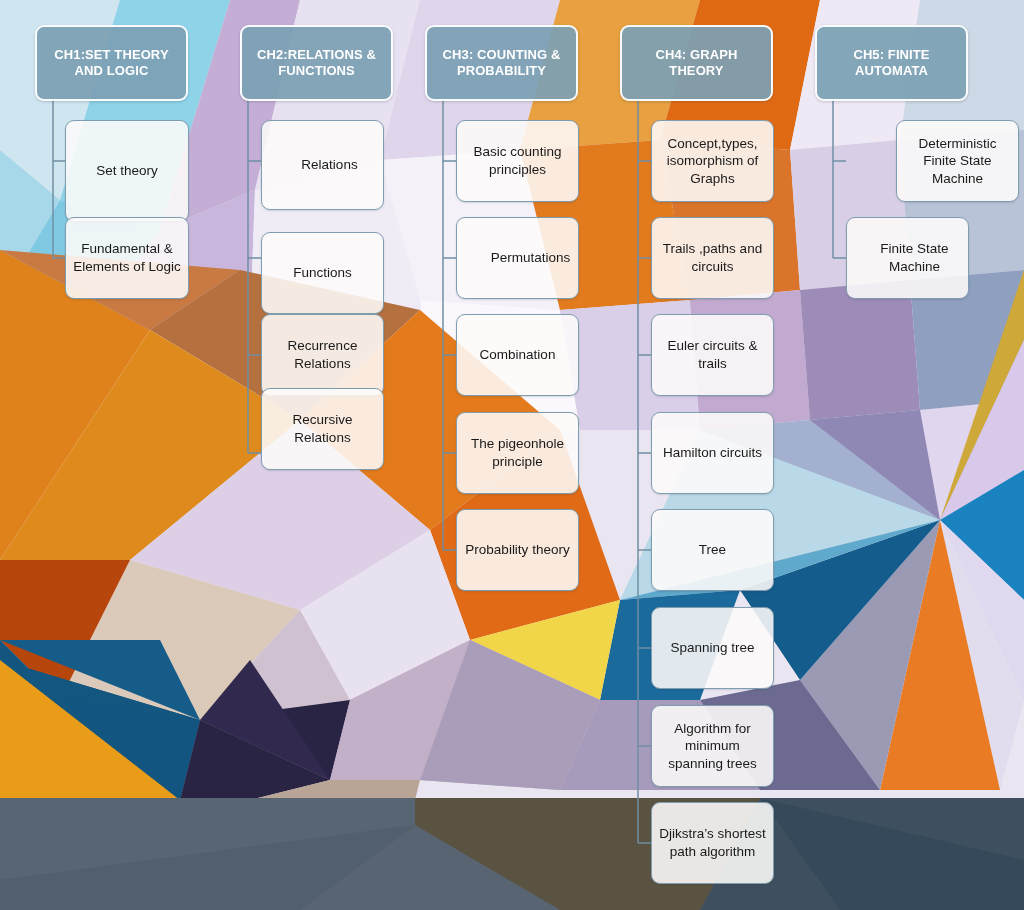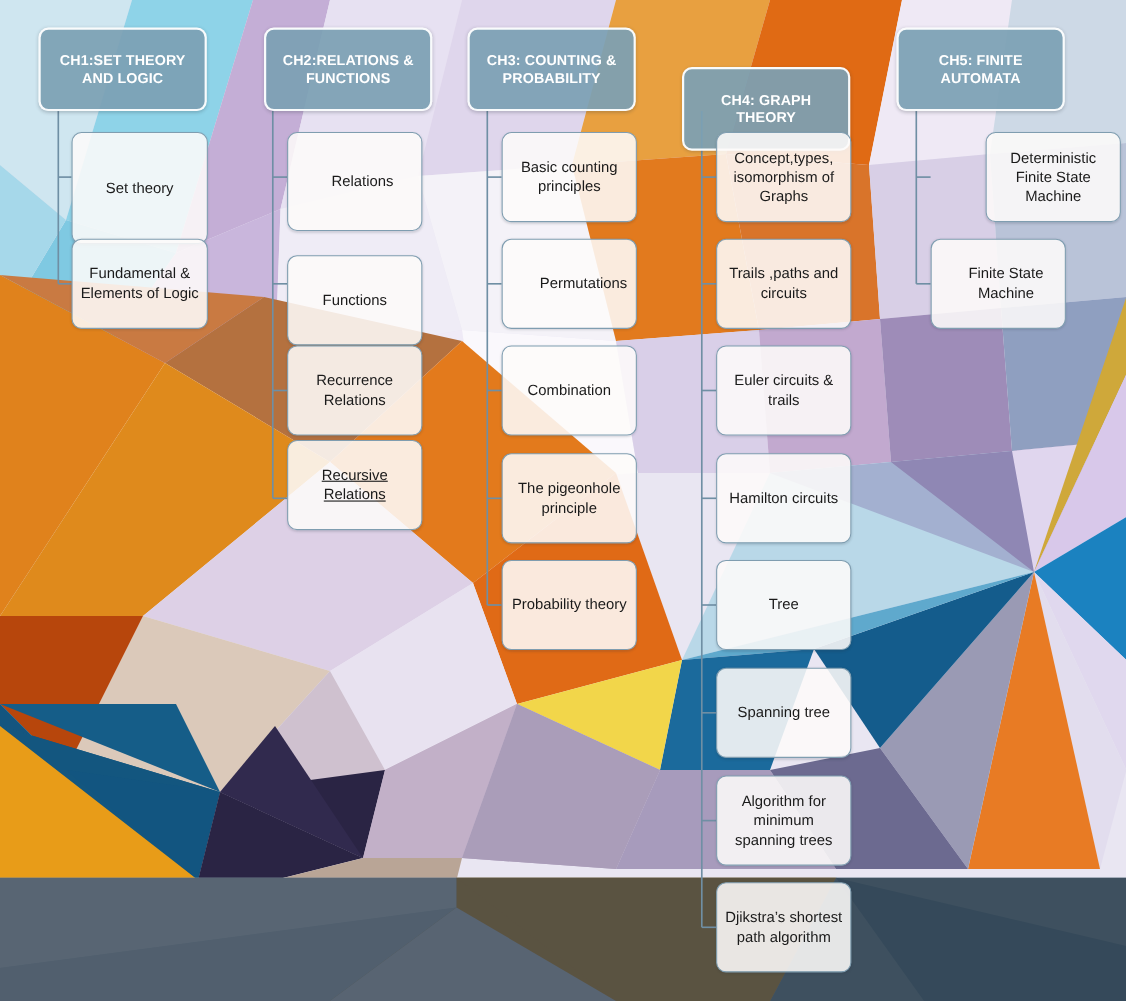--- a/index.html
+++ b/index.html
@@ -235,28 +235,28 @@
         </g>
     </svg>
     <div id="boxes">
         <div class="header-box" style="left: 35px; top: 25px; width: 153px; height: 76px;">CH1:SET THEORY AND LOGIC</div>
         <div class="child-box" style="left: 65px; top: 120px; width: 124px; height: 102px;">Set theory</div>
         <div class="child-box" style="left: 65px; top: 217px; width: 124px; height: 82px;">Fundamental &amp; Elements of Logic</div>
         <div class="header-box" style="left: 240px; top: 25px; width: 153px; height: 76px;">CH2:RELATIONS &amp; FUNCTIONS</div>
         <div class="child-box" style="left: 261px; top: 120px; width: 123px; height: 90px; padding-left: 20px;">Relations</div>
         <div class="child-box" style="left: 261px; top: 217px; width: 123px; height: 82px; margin-top: 15px;">Functions</div>
         <div class="child-box" style="left: 261px; top: 314px; width: 123px; height: 82px;">Recurrence Relations</div>
-        <div class="child-box" style="left: 261px; top: 400px; width: 123px; height: 82px; text-decoration: underline;">Recursive Relations</div>
+        <div class="child-box" style="left: 261px; top: 388px; width: 123px; height: 82px;">Recursive Relations</div>
         <div class="header-box" style="left: 425px; top: 25px; width: 153px; height: 76px;">CH3: COUNTING &amp; PROBABILITY</div>
         <div class="child-box" style="left: 456px; top: 120px; width: 123px; height: 82px;">Basic counting principles</div>
         <div class="child-box" style="left: 456px; top: 217px; width: 123px; height: 82px; padding-left: 32px;">Permutations</div>
         <div class="child-box" style="left: 456px; top: 314px; width: 123px; height: 82px;">Combination</div>
         <div class="child-box" style="left: 456px; top: 412px; width: 123px; height: 82px;">The pigeonhole principle</div>
         <div class="child-box" style="left: 456px; top: 509px; width: 123px; height: 82px;">Probability theory</div>
-        <div class="header-box" style="left: 620px; top: 25px; width: 153px; height: 76px; margin-top: 36px;">CH4: GRAPH THEORY</div>
+        <div class="header-box" style="left: 620px; top: 25px; width: 153px; height: 76px;">CH4: GRAPH THEORY</div>
         <div class="child-box" style="left: 651px; top: 120px; width: 123px; height: 82px;">Concept,types, isomorphism of Graphs</div>
         <div class="child-box" style="left: 651px; top: 217px; width: 123px; height: 82px;">Trails ,paths and circuits</div>
         <div class="child-box" style="left: 651px; top: 314px; width: 123px; height: 82px;">Euler circuits &amp; trails</div>
         <div class="child-box" style="left: 651px; top: 412px; width: 123px; height: 82px;">Hamilton circuits</div>
         <div class="child-box" style="left: 651px; top: 509px; width: 123px; height: 82px;">Tree</div>
         <div class="child-box" style="left: 651px; top: 607px; width: 123px; height: 82px;">Spanning tree</div>
         <div class="child-box" style="left: 651px; top: 705px; width: 123px; height: 82px;">Algorithm for minimum spanning trees</div>
         <div class="child-box" style="left: 651px; top: 802px; width: 123px; height: 82px;">Djikstra’s shortest path algorithm</div>
         <div class="header-box" style="left: 815px; top: 25px; width: 153px; height: 76px;">CH5: FINITE AUTOMATA</div>
         <div class="child-box" style="left: 896px; top: 120px; width: 123px; height: 82px;">Deterministic Finite State Machine</div>

